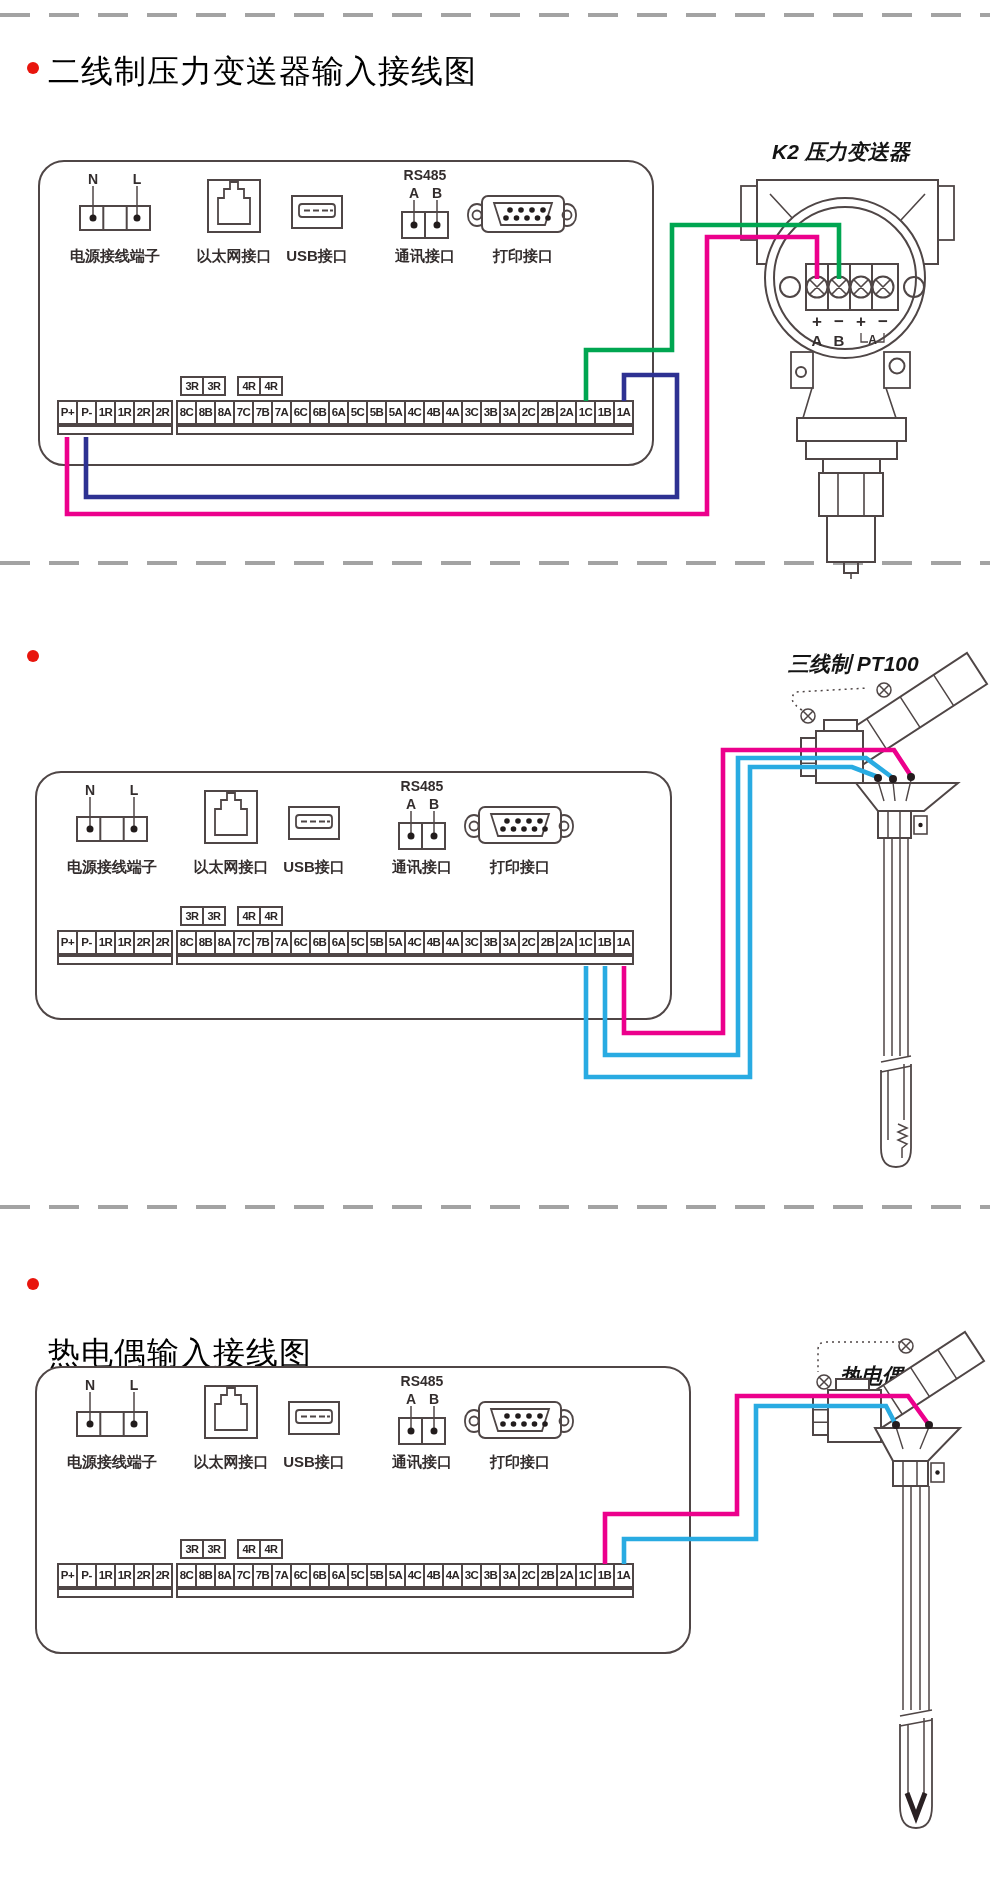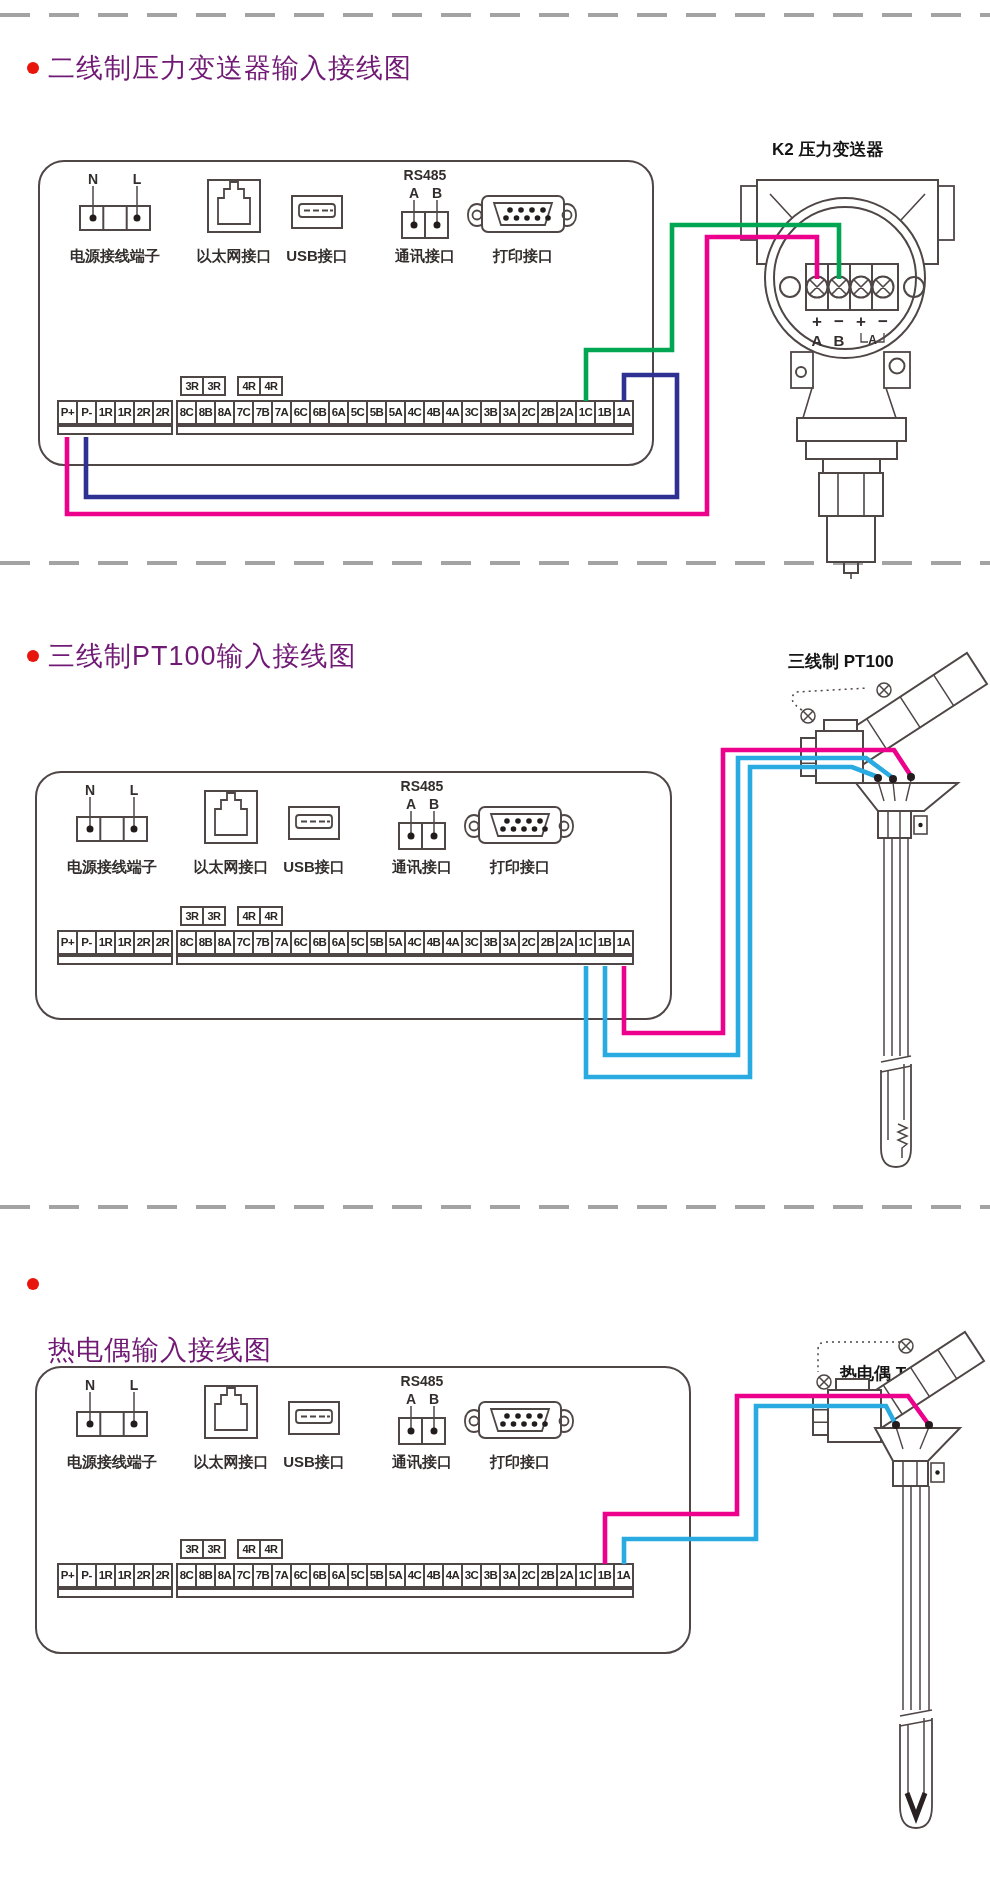--- a/index.html
+++ b/index.html
@@ -3,22 +3,22 @@
 <meta charset="utf-8">
 <style>
   html,body{margin:0;padding:0;background:#ffffff;}
   body{font-family:"Liberation Sans","DejaVu Sans",sans-serif;}
   #canvas{position:relative;width:990px;height:1887px;background:#fff;overflow:hidden;}
 
   .sep{position:absolute;left:0;width:990px;height:4px;
        background:repeating-linear-gradient(90deg,#a3a3a3 0 30px,transparent 30px 49px);}
 
   .bullet{position:absolute;width:12px;height:12px;border-radius:50%;background:#e8150d;}
-  .sec-title{position:absolute;font-size:27px;font-weight:500;color:#701a75;letter-spacing:1px;white-space:nowrap;}
-  .dev-label{position:absolute;font-size:17px;font-weight:600;color:#141414;white-space:nowrap;}
+  .sec-title{position:absolute;font-size:32px;font-weight:500;color:#000000;letter-spacing:1px;white-space:nowrap;}
+  .dev-label{position:absolute;font-size:21px;font-weight:600;color:#141414;white-space:nowrap;font-style:italic;}
 
   .panel{position:absolute;border:2px solid #4f4646;border-radius:26px;background:#fff;}
   .ports{position:absolute;left:40px;top:6px;width:560px;height:100px;overflow:visible;}
 
   .tblock{position:absolute;}
   .cells{display:flex;align-items:flex-end;}
   .cell{flex:1 1 0;box-sizing:border-box;height:25px;line-height:21px;border:2px solid #4f4646;
         margin-left:-2px;text-align:center;font-size:11.5px;font-weight:700;letter-spacing:-0.5px;
         color:#2b2525;background:#fff;white-space:nowrap;overflow:hidden;}
   .cell:first-child{margin-left:0;}
@@ -34,21 +34,20 @@
 <div id="canvas">
 
   <div class="sep" style="top:13px"></div>
   <div class="sep" style="top:561px"></div>
   <div class="sep" style="top:1205px"></div>
 
   <div class="bullet" style="left:27px;top:62px"></div>
   <div class="sec-title" style="left:48px;top:50px">二线制压力变送器输入接线图</div>
 
   <div class="bullet" style="left:27px;top:650px"></div>
-  <div class="sec-title" style="left:48px;top:638px">三线制PT100输入接线图</div>
 
   <div class="bullet" style="left:27px;top:1278px"></div>
   <div class="sec-title" style="left:48px;top:1332px">热电偶输入接线图</div>
 
   <div class="dev-label" style="left:772px;top:138px">K2 压力变送器</div>
   <div class="dev-label" style="left:788px;top:650px">三线制 PT100</div>
   <div class="dev-label" style="left:840px;top:1362px">热电偶 TC</div>
 
   <div class="panel" style="left:38px;top:160px;width:612px;height:302px">
     <svg class="ports" viewBox="0 0 560 100">

